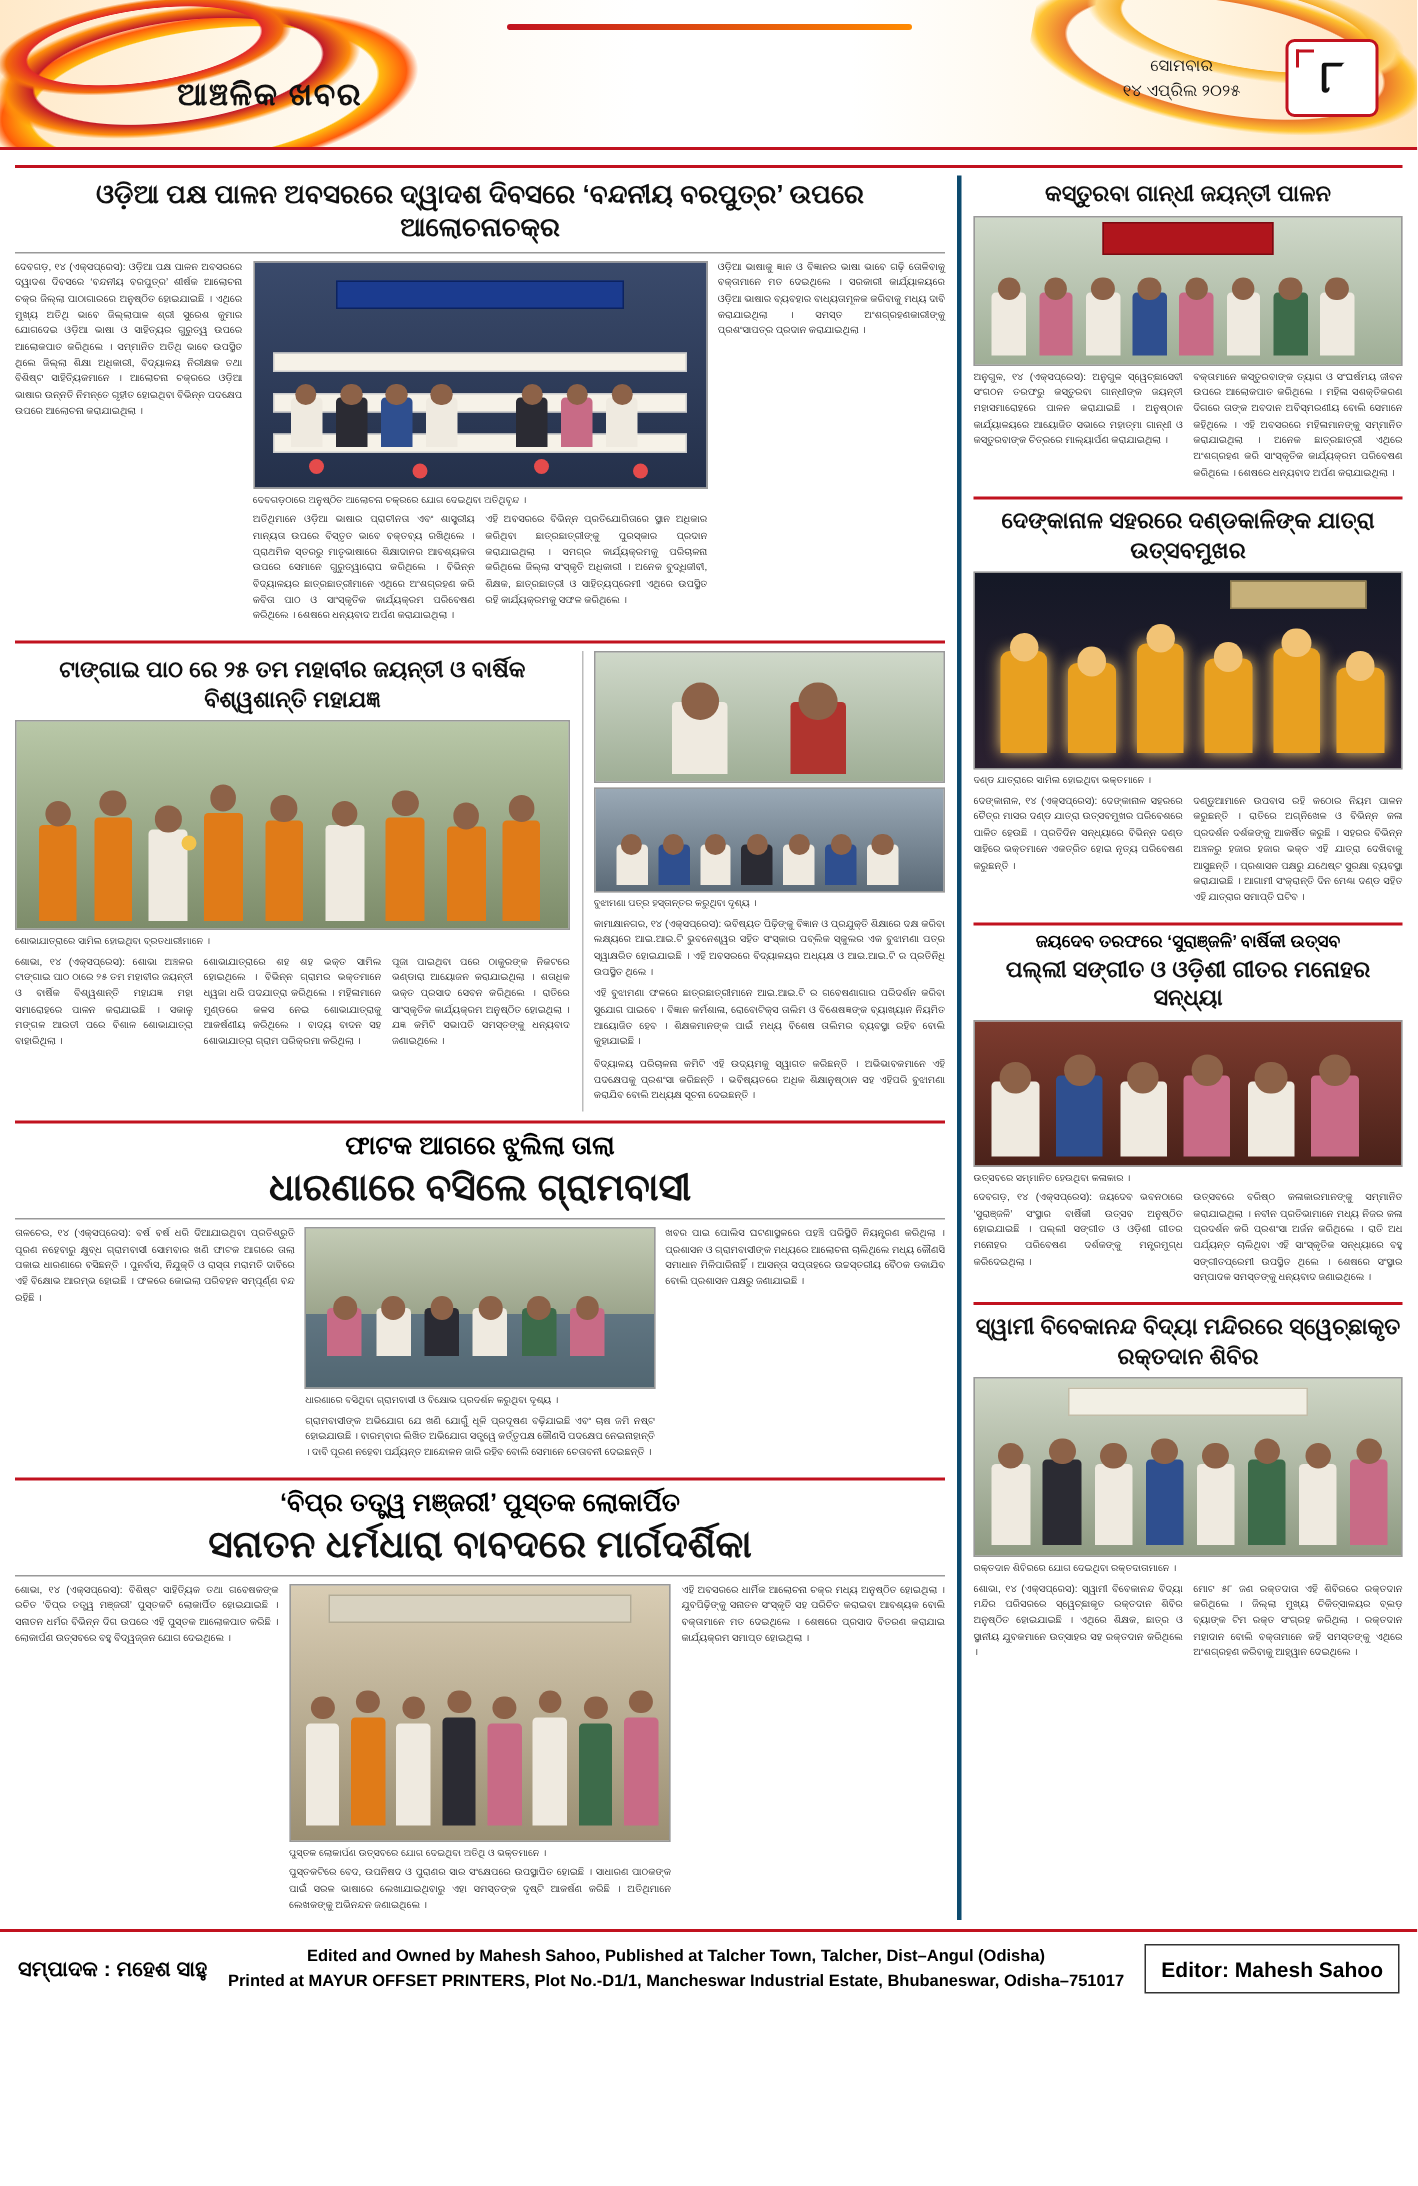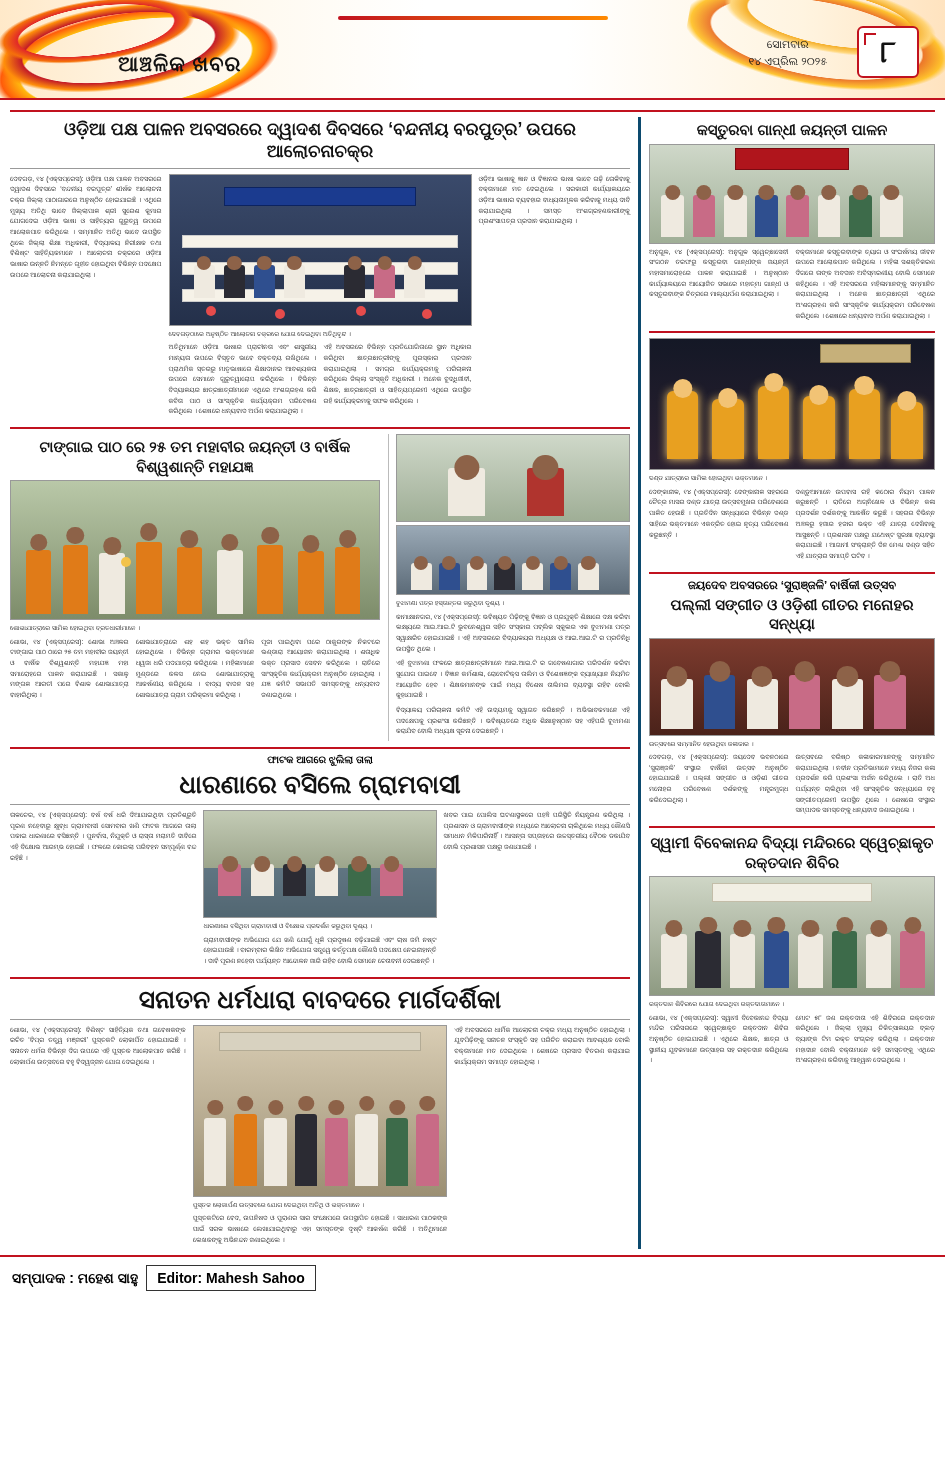--- a/index.html
+++ b/index.html
@@ -101,21 +101,21 @@
   }
   h2.headline-big {
     font-size: 25px; font-weight: bold; color: #111;
     text-align: center; margin: 2px 0 5px 0; line-height: 1.2;
   }
   h3.subhead {
     font-size: 12.5px; font-weight: bold; color: #111;
     text-align: center; margin: 2px 0 4px 0;
   }
   .kicker {
-    font-size: 10px; font-weight: bold; text-align: center; margin: 2px 0 3px;
+    font-size: 17px; font-weight: bold; text-align: center; margin: 2px 0 3px;
   }
 
   .textcols { display: flex; gap: 7px; }
   .tcol { flex: 1; }
 
   p.body {
     font-size: 6.6px; line-height: 1.62; text-align: justify;
     color: #1a1a1a; margin: 0 0 4px 0;
     word-spacing: -0.2px;
   }
@@ -315,20 +315,21 @@
             </div>
             <div class="tcol">
               <p class="body">ଖବର ପାଇ ପୋଲିସ ଘଟଣାସ୍ଥଳରେ ପହଞ୍ଚି ପରିସ୍ଥିତି ନିୟନ୍ତ୍ରଣ କରିଥିଲା । ପ୍ରଶାସନ ଓ ଗ୍ରାମବାସୀଙ୍କ ମଧ୍ୟରେ ଆଲୋଚନା ଚାଲିଥିଲେ ମଧ୍ୟ କୌଣସି ସମାଧାନ ମିଳିପାରିନାହିଁ । ଆସନ୍ତା ସପ୍ତାହରେ ଉଚ୍ଚସ୍ତରୀୟ ବୈଠକ ଡକାଯିବ ବୋଲି ପ୍ରଶାସନ ପକ୍ଷରୁ ଜଣାଯାଇଛି ।</p>
             </div>
           </div>
         </div>
 
         <div class="sep"></div>
 
         <div>
+          <div class="kicker">‘ବିପ୍ର ତତ୍ତ୍ୱ ମଞ୍ଜରୀ’ ପୁସ୍ତକ ଲୋକାର୍ପିତ</div>
           <h2 class="headline-big">ସନାତନ ଧର୍ମଧାରା ବାବଦରେ ମାର୍ଗଦର୍ଶିକା</h2>
           <div class="rule thin"></div>
           <div class="textcols">
             <div class="tcol">
               <p class="body lead">ଶୋଭା, ୧୪ (ଏକ୍ସପ୍ରେସ): ବିଶିଷ୍ଟ ସାହିତ୍ୟିକ ତଥା ଗବେଷକଙ୍କ ରଚିତ ‘ବିପ୍ର ତତ୍ତ୍ୱ ମଞ୍ଜରୀ’ ପୁସ୍ତକଟି ଲୋକାର୍ପିତ ହୋଇଯାଇଛି । ସନାତନ ଧର୍ମର ବିଭିନ୍ନ ଦିଗ ଉପରେ ଏହି ପୁସ୍ତକ ଆଲୋକପାତ କରିଛି । ଲୋକାର୍ପଣ ଉତ୍ସବରେ ବହୁ ବିଦ୍ୱଜ୍ଜନ ଯୋଗ ଦେଇଥିଲେ ।</p>
             </div>
             <div class="tcol" style="flex:1.45">
               <div class="photo" style="height:172px">
                 <div class="ph-inner" style="background:linear-gradient(#d9cdb4,#9b8f73)">
                   <div class="banner" style="left:10%;top:4%;width:80%;height:11%;background:#d8d2c0;border-color:#b3ab95"></div>
@@ -375,20 +376,21 @@
             </div>
             <div class="tcol">
               <p class="body">ବକ୍ତାମାନେ କସ୍ତୁରବାଙ୍କ ତ୍ୟାଗ ଓ ସଂଘର୍ଷମୟ ଜୀବନ ଉପରେ ଆଲୋକପାତ କରିଥିଲେ । ମହିଳା ସଶକ୍ତିକରଣ ଦିଗରେ ତାଙ୍କ ଅବଦାନ ଅବିସ୍ମରଣୀୟ ବୋଲି ସେମାନେ କହିଥିଲେ । ଏହି ଅବସରରେ ମହିଳାମାନଙ୍କୁ ସମ୍ମାନିତ କରାଯାଇଥିଲା । ଅନେକ ଛାତ୍ରଛାତ୍ରୀ ଏଥିରେ ଅଂଶଗ୍ରହଣ କରି ସାଂସ୍କୃତିକ କାର୍ଯ୍ୟକ୍ରମ ପରିବେଷଣ କରିଥିଲେ । ଶେଷରେ ଧନ୍ୟବାଦ ଅର୍ପଣ କରାଯାଇଥିଲା ।</p>
             </div>
           </div>
         </div>
 
         <div class="sep"></div>
 
         <div>
+          <h2 class="headline-sm">ଦେଙ୍କାନାଳ ସହରରେ ଦଣ୍ଡକାଳିଙ୍କ ଯାତ୍ରା ଉତ୍ସବମୁଖର</h2>
           <div class="photo" style="height:132px">
             <div class="ph-inner" style="background:linear-gradient(#141826,#2b2030)">
               <div class="idol" style="left:6%"></div>
               <div class="idol" style="left:22%;height:46%"></div>
               <div class="idol" style="left:38%;height:56%"></div>
               <div class="idol" style="left:54%;height:48%"></div>
               <div class="idol" style="left:70%;height:54%"></div>
               <div class="idol" style="left:85%;height:44%"></div>
               <div class="banner" style="left:60%;top:4%;width:32%;height:14%;background:#c6b07a;border-color:#8d7b4e"></div>
             </div>
@@ -400,21 +402,21 @@
             </div>
             <div class="tcol">
               <p class="body">ଦଣ୍ଡୁଆମାନେ ଉପବାସ ରହି କଠୋର ନିୟମ ପାଳନ କରୁଛନ୍ତି । ରାତିରେ ଅଗ୍ନିଖେଳ ଓ ବିଭିନ୍ନ କଳା ପ୍ରଦର୍ଶନ ଦର୍ଶକଙ୍କୁ ଆକର୍ଷିତ କରୁଛି । ସହରର ବିଭିନ୍ନ ଅଞ୍ଚଳରୁ ହଜାର ହଜାର ଭକ୍ତ ଏହି ଯାତ୍ରା ଦେଖିବାକୁ ଆସୁଛନ୍ତି । ପ୍ରଶାସନ ପକ୍ଷରୁ ଯଥେଷ୍ଟ ସୁରକ୍ଷା ବ୍ୟବସ୍ଥା କରାଯାଇଛି । ଆଗାମୀ ସଂକ୍ରାନ୍ତି ଦିନ ମେଣ୍ଢା ଦଣ୍ଡ ସହିତ ଏହି ଯାତ୍ରାର ସମାପ୍ତି ଘଟିବ ।</p>
             </div>
           </div>
         </div>
 
         <div class="sep"></div>
 
         <div>
-          <div class="kicker" style="font-size:11.5px">ଜୟଦେବ ଅବସରରେ ‘ସୁରାଞ୍ଜଳି’ ବାର୍ଷିକୀ ଉତ୍ସବ</div>
+          <div class="kicker" style="font-size:11.5px">ଜୟଦେବ ତରଫରେ ‘ସୁରାଞ୍ଜଳି’ ବାର୍ଷିକୀ ଉତ୍ସବ</div>
           <h2 class="headline-sm">ପଲ୍ଲୀ ସଙ୍ଗୀତ ଓ ଓଡ଼ିଶୀ ଗୀତର ମନୋହର ସନ୍ଧ୍ୟା</h2>
           <div class="photo" style="height:98px">
             <div class="ph-inner" style="background:linear-gradient(#7d3b2e,#4a221a)">
               <div class="person white" style="left:4%;bottom:6%;height:52%;width:11%"></div>
               <div class="person blue" style="left:19%;bottom:6%;height:56%;width:11%"></div>
               <div class="person white" style="left:34%;bottom:6%;height:52%;width:11%"></div>
               <div class="person pink" style="left:49%;bottom:6%;height:56%;width:11%"></div>
               <div class="person white" style="left:64%;bottom:6%;height:52%;width:11%"></div>
               <div class="person pink" style="left:79%;bottom:6%;height:56%;width:11%"></div>
             </div>
@@ -459,17 +461,21 @@
         </div>
 
       </div>
     </div>
   </div>
 
   <div class="footer-wrap">
     <div class="footer-rule"></div>
     <div class="footer">
       <div class="foot-left">ସମ୍ପାଦକ : ମହେଶ ସାହୁ</div>
+      <div class="foot-center">
+        <div>Edited and Owned by Mahesh Sahoo, Published at Talcher Town, Talcher, Dist–Angul (Odisha)</div>
+        <div>Printed at MAYUR OFFSET PRINTERS, Plot No.-D1/1, Mancheswar Industrial Estate, Bhubaneswar, Odisha–751017</div>
+      </div>
       <div class="foot-right">Editor: Mahesh Sahoo</div>
     </div>
   </div>
 
 </div>
 
 </body></html>

